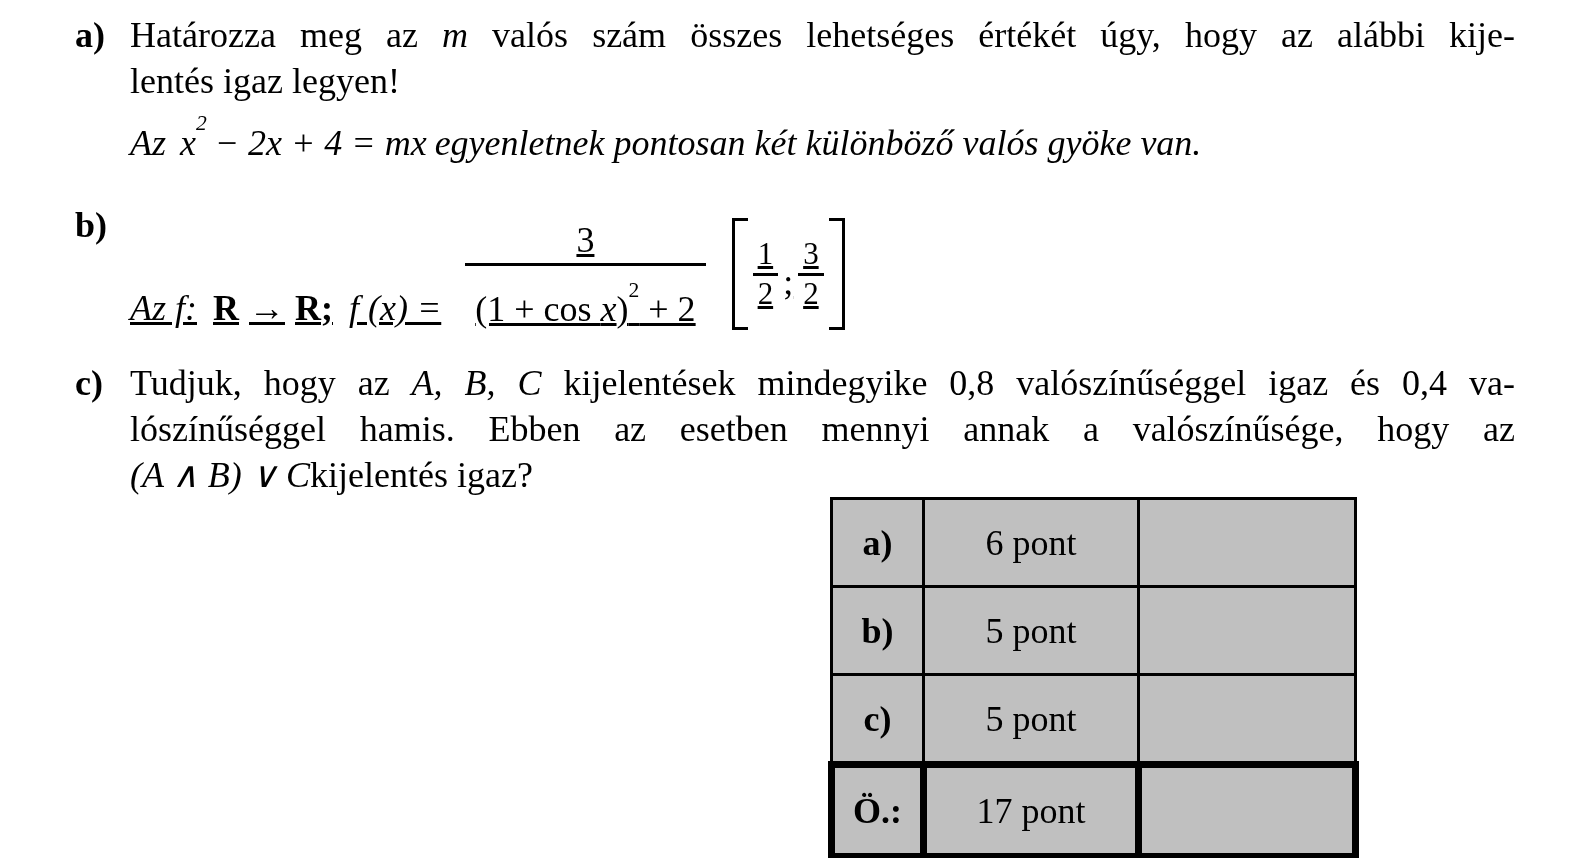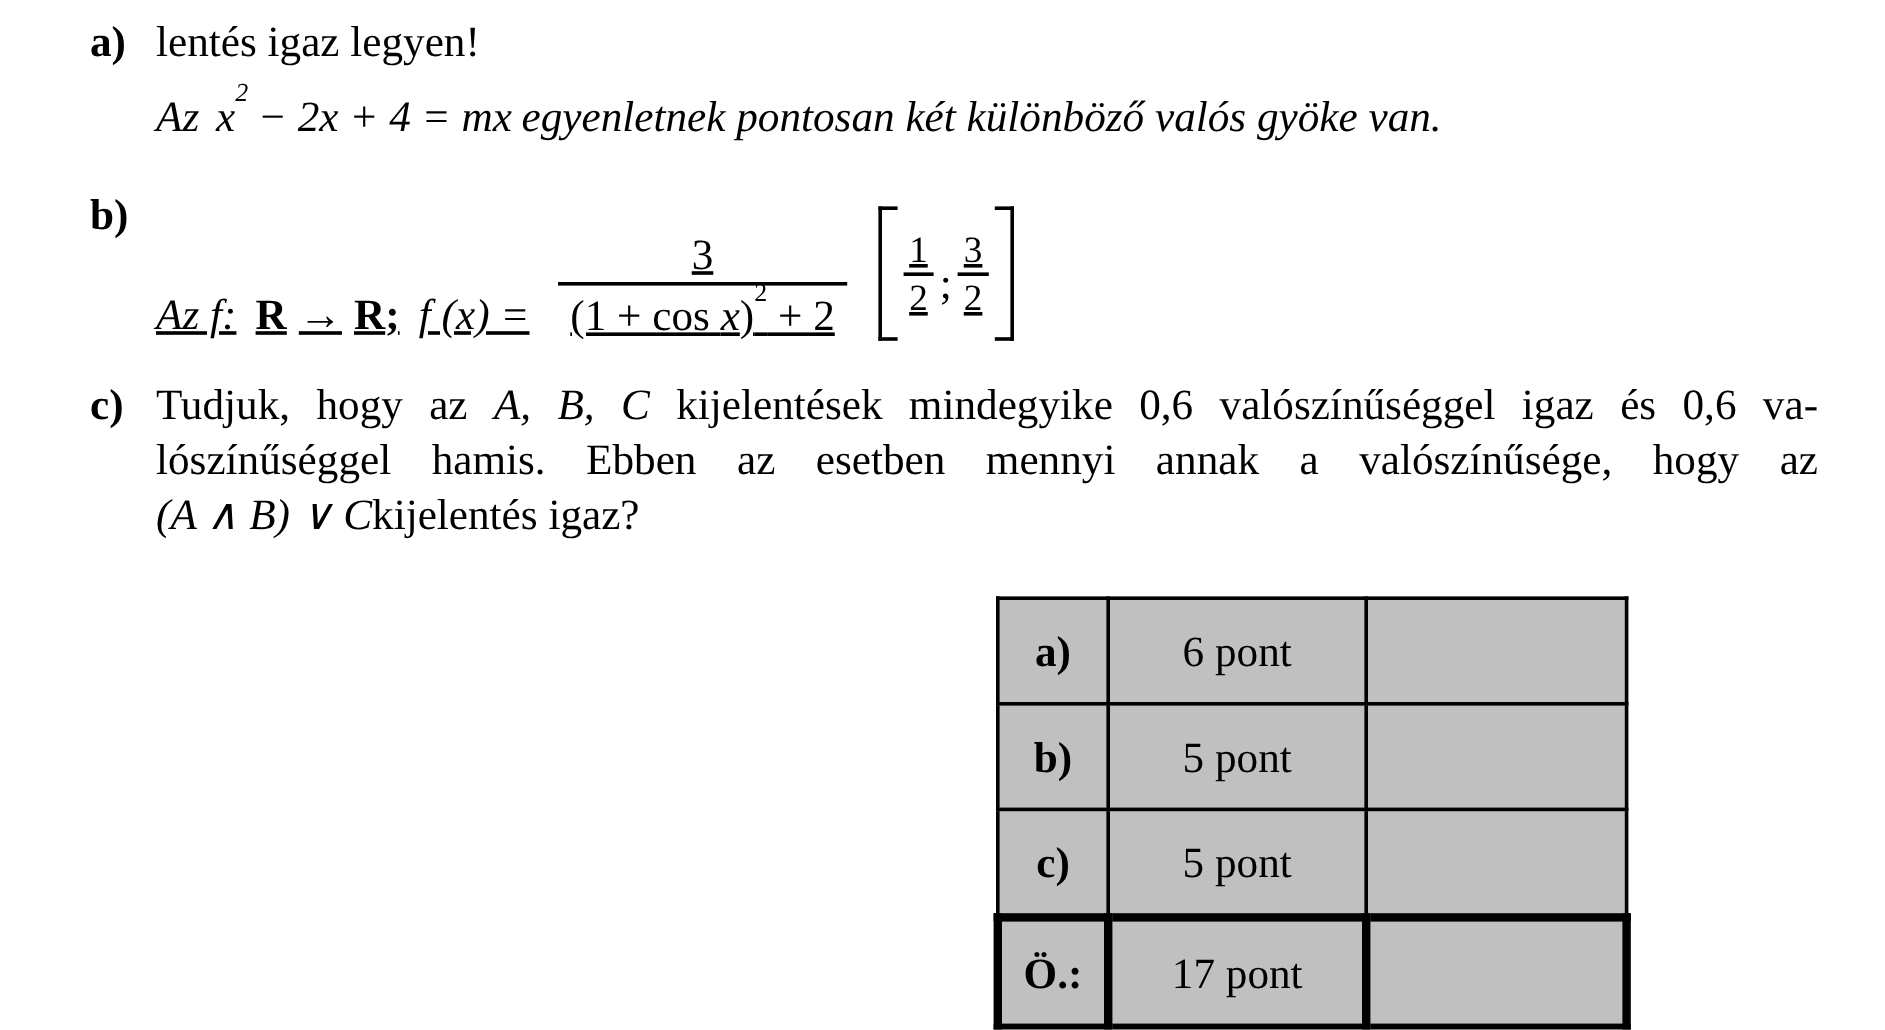--- a/index.html
+++ b/index.html
@@ -42,21 +42,21 @@
     font-size: 36px;
     line-height: 44px;
     text-decoration: underline;
   }
   .mr-s { margin-right: 10px; }
   .mr-m { margin-right: 16px; }
   .arrow { margin: 0 10px; }
 
   .frac { display: inline-flex; flex-direction: column; align-items: center; margin: 0 14px; }
   .frac .num { padding: 0 10px 3px 10px; line-height: 1.1; }
-  .frac .den { border-top: 3px solid #000; padding: 6px 10px 0 10px; line-height: 1.1; }
+  .frac .den { border-top: 3px solid #000; padding: 24px 10px 0 10px; line-height: 1.1; }
 
   .interval { display: inline-flex; align-items: stretch; height: 112px; margin: 0 12px; }
   .bracket { width: 13px; }
   .bracket-left { border-left: 3px solid #000; border-top: 3px solid #000; border-bottom: 3px solid #000; }
   .bracket-right { border-right: 3px solid #000; border-top: 3px solid #000; border-bottom: 3px solid #000; }
   .interval-inner { display: flex; align-items: center; padding: 0 5px; gap: 5px; }
   .sfrac { display: inline-flex; flex-direction: column; align-items: center; font-size: 31px; font-style: normal; }
   .sfrac .snum { padding: 0 5px 2px 5px; line-height: 1.05; }
   .sfrac .sden { border-top: 3px solid #000; padding: 2px 5px 0 5px; line-height: 1.05; }
   .ivl-sep { transform: translateY(8px); }
@@ -82,20 +82,23 @@
   .score-table tr.total td { border-width: 7px; }
 </style>
 </head>
 <body>
 
 <div class="page">
 
   <div class="section sec-a">
     <div class="part-label">a)</div>
     <div class="content">
+      <div class="jline">
+        <span>Határozza meg az </span><span class="it">m</span><span> valós szám összes lehetséges értékét úgy, hogy az alábbi kije-</span>
+      </div>
       <div>lentés igaz legyen!</div>
       <div class="equation">
         <span>Az</span><span class="eq-var">x</span><sup class="exp">2</sup><span class="eq-rest">− 2x + 4 = mx</span><span class="eq-tail">egyenletnek pontosan két különböző valós gyöke van.</span>
       </div>
     </div>
   </div>
 
   <div class="section sec-b">
     <div class="part-label">b)</div>
     <div class="content">
@@ -126,21 +129,21 @@
           <span class="bracket bracket-right"></span>
         </span>
       </div>
     </div>
   </div>
 
   <div class="section sec-c">
     <div class="part-label">c)</div>
     <div class="content">
       <div class="jline">
-        <span>Tudjuk, hogy az </span><span class="it">A, B, C</span><span> kijelentések mindegyike 0,6 valószínűséggel igaz és 0,6 va-</span>
+        <span>Tudjuk, hogy az </span><span class="it">A, B, C</span><span> kijelentések mindegyike 0,8 valószínűséggel igaz és 0,4 va-</span>
       </div>
       <div class="jline">lószínűséggel hamis. Ebben az esetben mennyi annak a valószínűsége, hogy az</div>
       <div class="c-line3">
         <span class="it">(A ∧ B) ∨ C</span><span class="expr-tail">kijelentés igaz?</span>
       </div>
     </div>
   </div>
 
   <table class="score-table">
     <colgroup>

